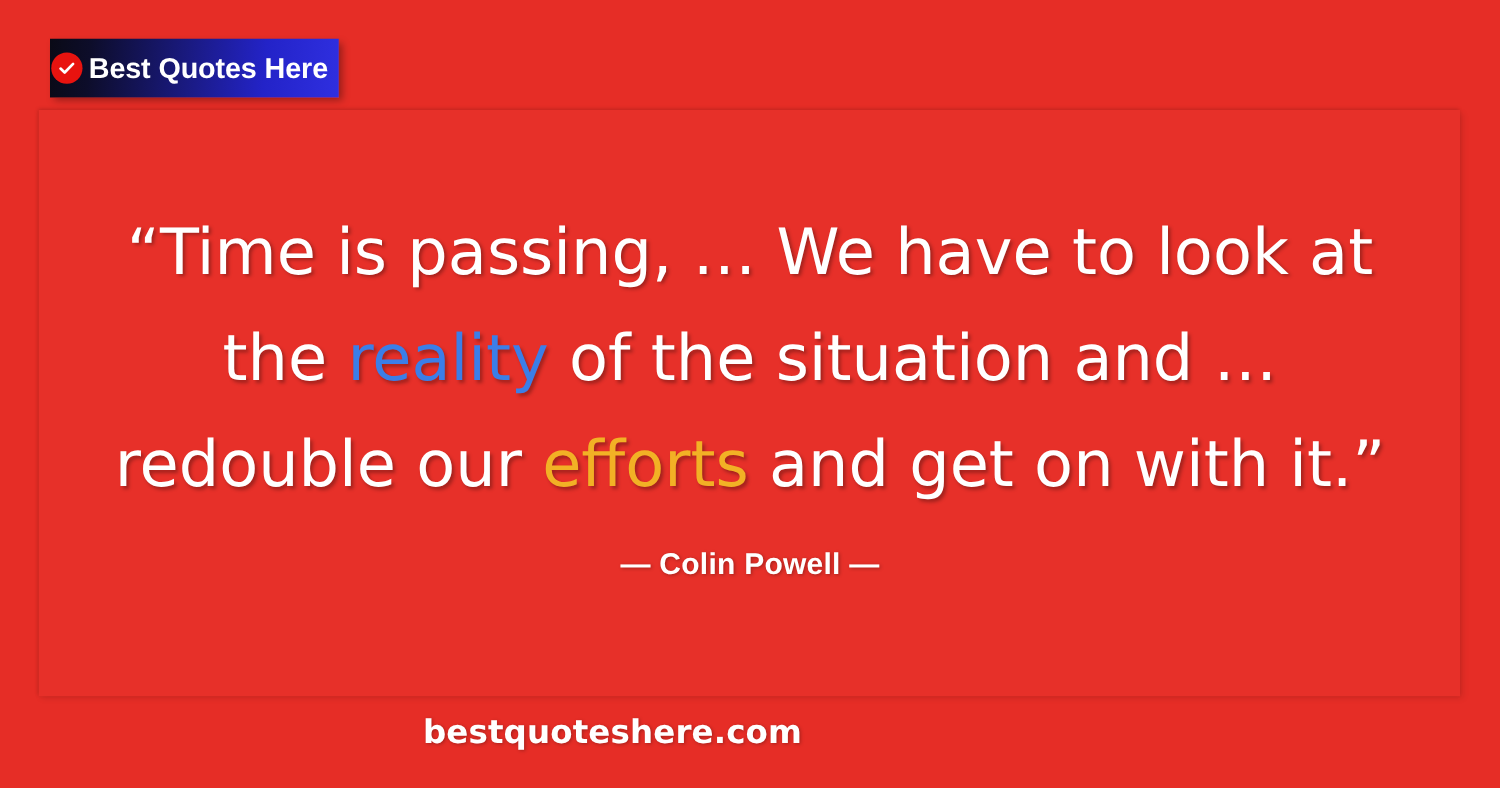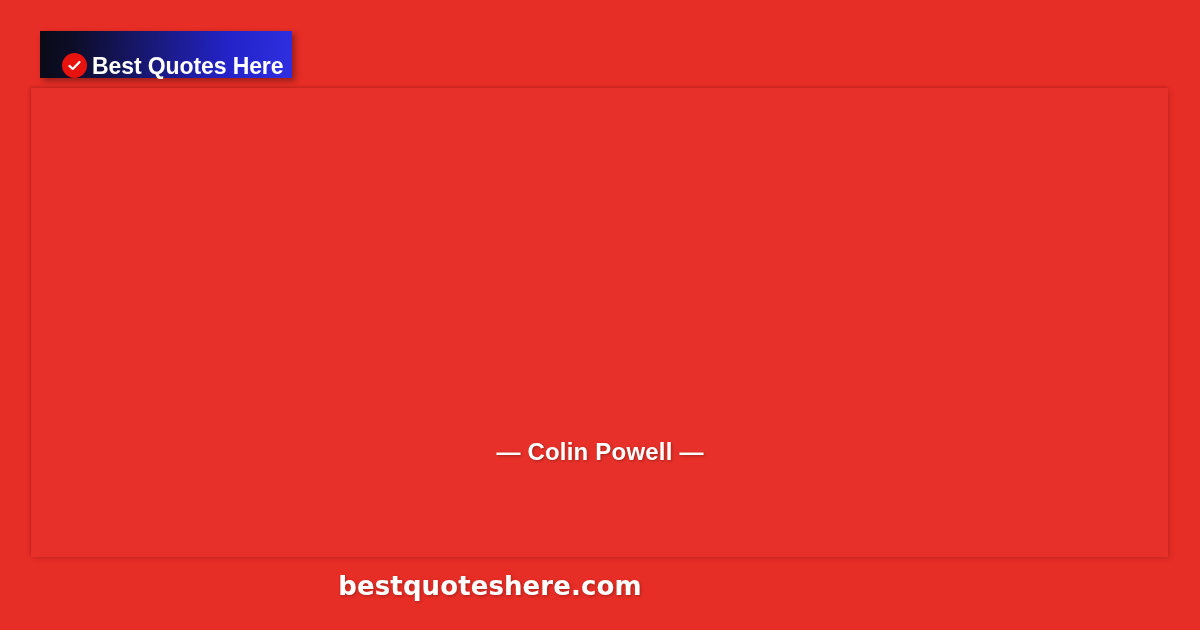--- a/index.html
+++ b/index.html
@@ -34,23 +34,23 @@
                  2px 2px 5px rgba(0,0,0,0.10);
   }
 
   
   .badge {
     position: absolute;
     left: 40px;
     top: 31px;
     height: 47px;
     display: flex;
-    align-items: flex-end;
+    align-items: center;
     gap: 5px;
-    padding: 0 9px 0 22px;
+    padding: 0 9px 0 1px;
     background: linear-gradient(95deg,
                 #0a0a16 0%,
                 #0d0d2a 14%,
                 #1a1a82 48%,
                 #2323c8 74%,
                 #2f2fe0 100%);
     box-shadow: 3px 3px 6px rgba(0,0,0,0.35);
     box-sizing: border-box;
   }
   .badge-check {
@@ -131,18 +131,33 @@
 
   <div class="badge">
     <span class="badge-check">
       <svg width="15" height="15" viewBox="0 0 16 16" aria-hidden="true">
         <path d="M2.6 8.4 L6.1 11.7 L13.3 4.4" fill="none" stroke="#ffffff" stroke-width="2.3" stroke-linecap="round" stroke-linejoin="round"></path>
       </svg>
     </span>
     <span class="badge-text">Best Quotes Here</span>
   </div>
 
+  <div class="quote-wrap">
+
+    <div class="quote-line">
+      <span>“Time is passing, … We have to look at</span>
+    </div>
+
+    <div class="quote-line">
+      <span>the </span><span class="kw-blue">reality</span><span> of the situation and …</span>
+    </div>
+
+    <div class="quote-line">
+      <span>redouble our </span><span class="kw-gold">efforts</span><span> and get on with it.”</span>
+    </div>
+
+  </div>
 
   <div class="attribution">— Colin Powell —</div>
 
   <div class="footer">bestquoteshere.com</div>
 
 </div>
 
 </body></html>

